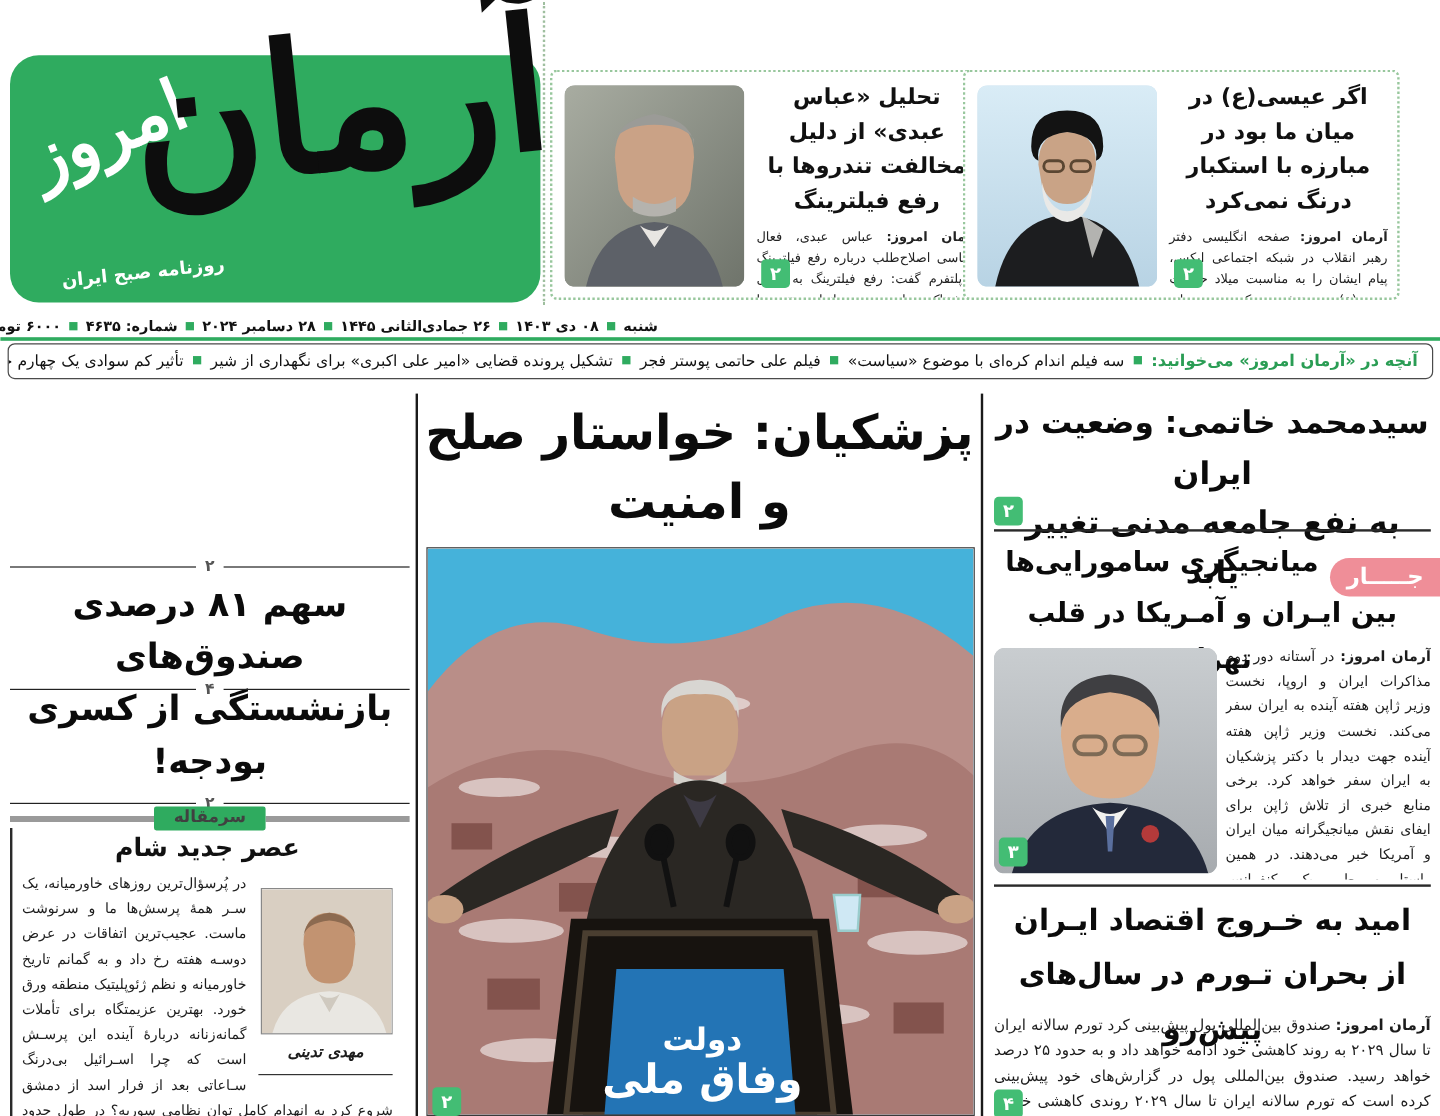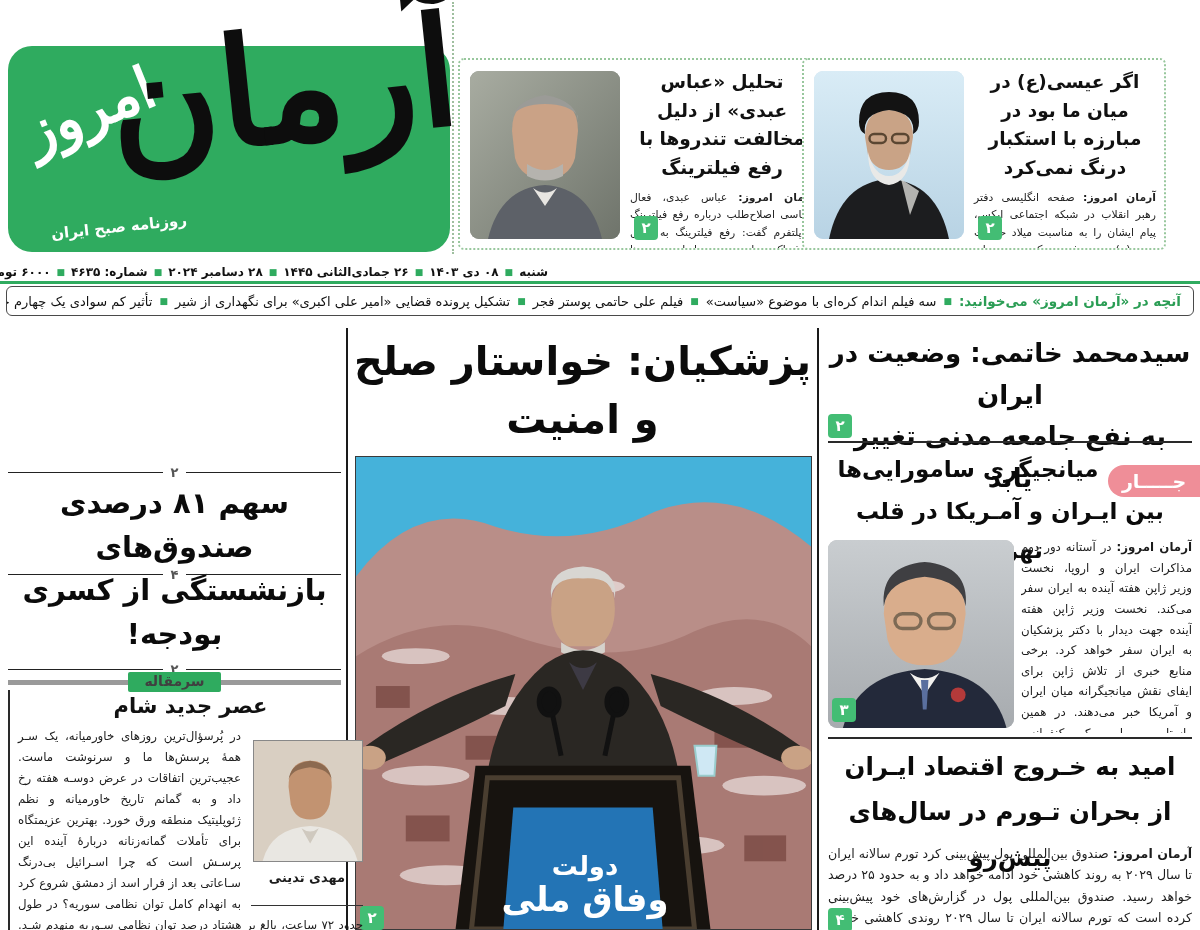--- a/index.html
+++ b/index.html
@@ -119,28 +119,28 @@
     border:1.5px solid #3a3a3a; overflow:hidden;
   }
   
   .ed-tab { position:absolute; left:8px; top:672px; width:333px; display:flex; align-items:center; }
   .ed-tab .wing { flex:1; height:5px; background:#9a9a9a; }
   .ed-tab .lbl {
     background:#2fab5f; color:#404040; font-weight:bold; font-size:14px;
     padding:1px 16px 3px; border-radius:2px;
   }
   .ed-box {
-    position:absolute; left:8px; top:690px; width:355px; height:240px;
+    position:absolute; left:8px; top:690px; width:319px; height:240px;
     border-left:2px solid #2a2a2a; padding-left:8px; overflow:hidden;
   }
   .ed-title { font-size:21px; font-weight:bold; text-align:center; margin:4px 0 8px; }
   .ed-body { font-size:11.8px; text-align:justify; line-height:1.78; color:#1c1c1c; }
   .ed-photo-wrap { float:right; width:112px; margin:14px 0 4px 10px; text-align:center; }
   .ed-photo { width:110px; height:122px; border:1px solid #888; overflow:hidden; }
-  .ed-author { font-size:13px; font-weight:bold; border-bottom:1.5px solid #333; padding:4px 0 16px; }
+  .ed-author { font-size:13px; font-weight:bold; border-bottom:1.5px solid #333; padding:4px 0 6px;font-style:italic; }
   .portrait-svg { width:100%; height:100%; display:block; }
 </style>
 </head>
 <body>
 
 <div id="page">
 
   <div class="masthead">
     <div class="masthead-title2">امروز</div>
     <div class="masthead-tagline">روزنامه صبح ایران</div>

